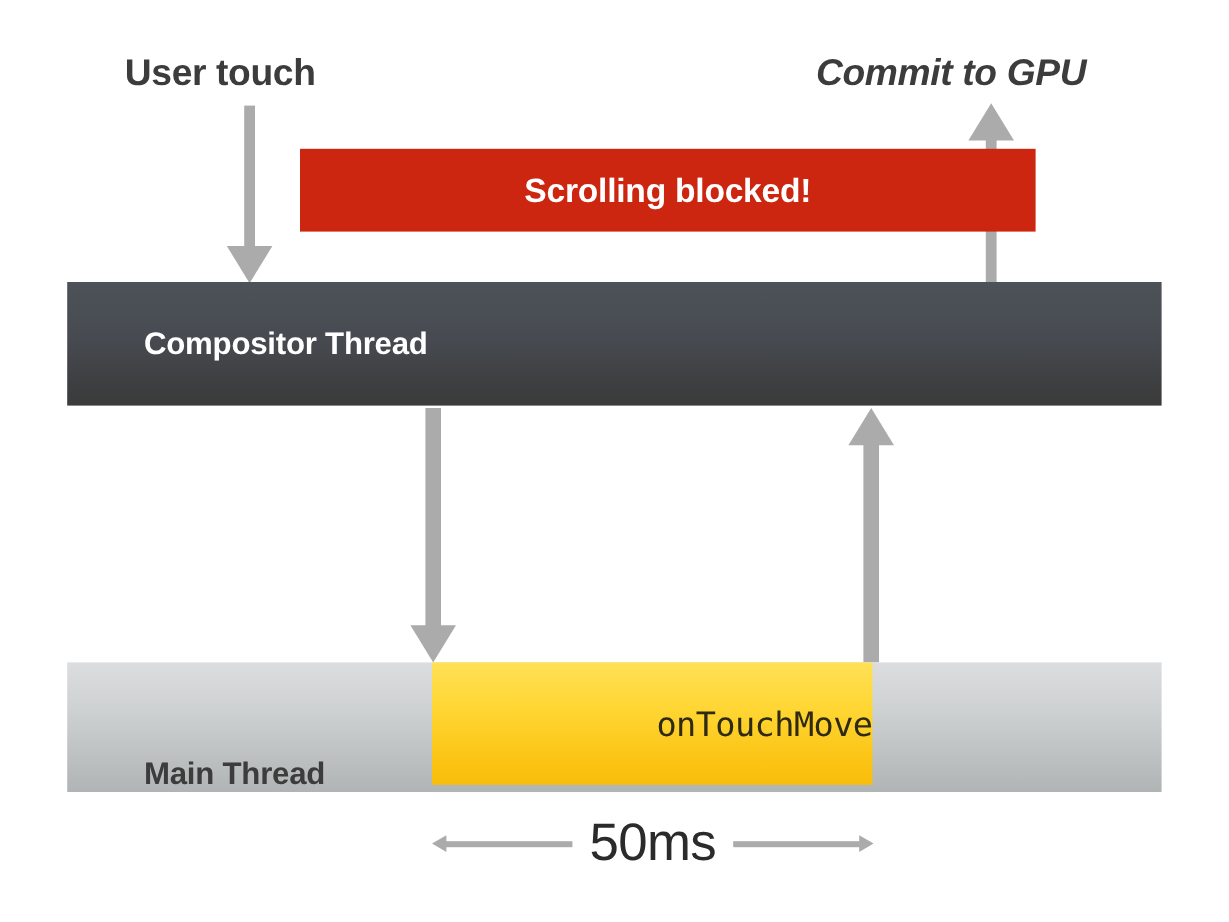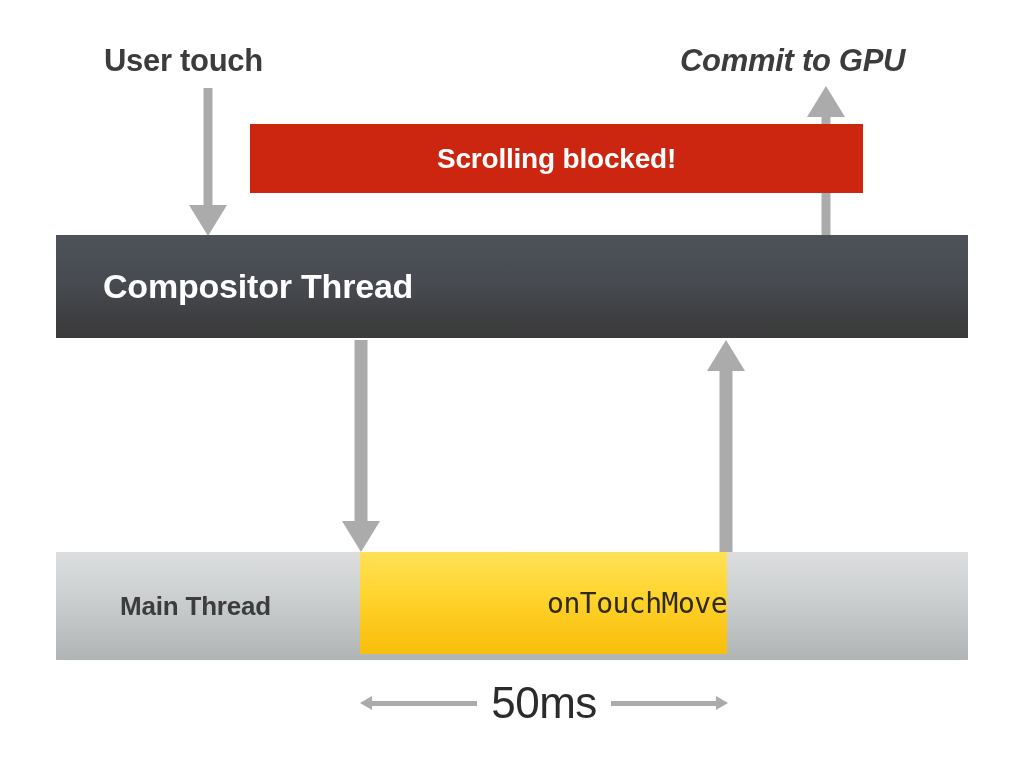--- a/index.html
+++ b/index.html
@@ -106,23 +106,23 @@
     top: 235px;
     width: 912px;
     height: 103px;
     background: linear-gradient(to bottom, #4D5259 0%, #474B51 45%, #3E3F41 80%, #3B3B3B 100%);
     display: flex;
     align-items: center;
   }
   #bar-compositor-label {
     font-family: "Liberation Sans", sans-serif;
     font-weight: bold;
-    font-size: 34px;
+    font-size: 26px;
     color: #ffffff;
-    margin-left: 47px;
+    margin-left: 64px;
     letter-spacing: -0.2px;
   }
 
   
   #label-touchmove {
     position: absolute;
     left: 119px;
     top: 428px;
     font-family: "DejaVu Sans Mono", monospace;
     font-size: 30px;
@@ -132,21 +132,21 @@
 
   
   #bar-main {
     position: absolute;
     left: 56px;
     top: 552px;
     width: 912px;
     height: 108px;
     background: linear-gradient(to bottom, #DBDDDE 0%, #CFD2D3 35%, #BDC1C1 72%, #B0B4B4 100%);
     display: flex;
-    align-items: center;
+    align-items: flex-end;
   }
   #bar-main-label {
     font-family: "Liberation Sans", sans-serif;
     font-weight: bold;
     font-size: 26px;
     color: #3c3c3c;
     margin-left: 64px;
     letter-spacing: -0.2px;
   }
   #block-ontouchmove {

